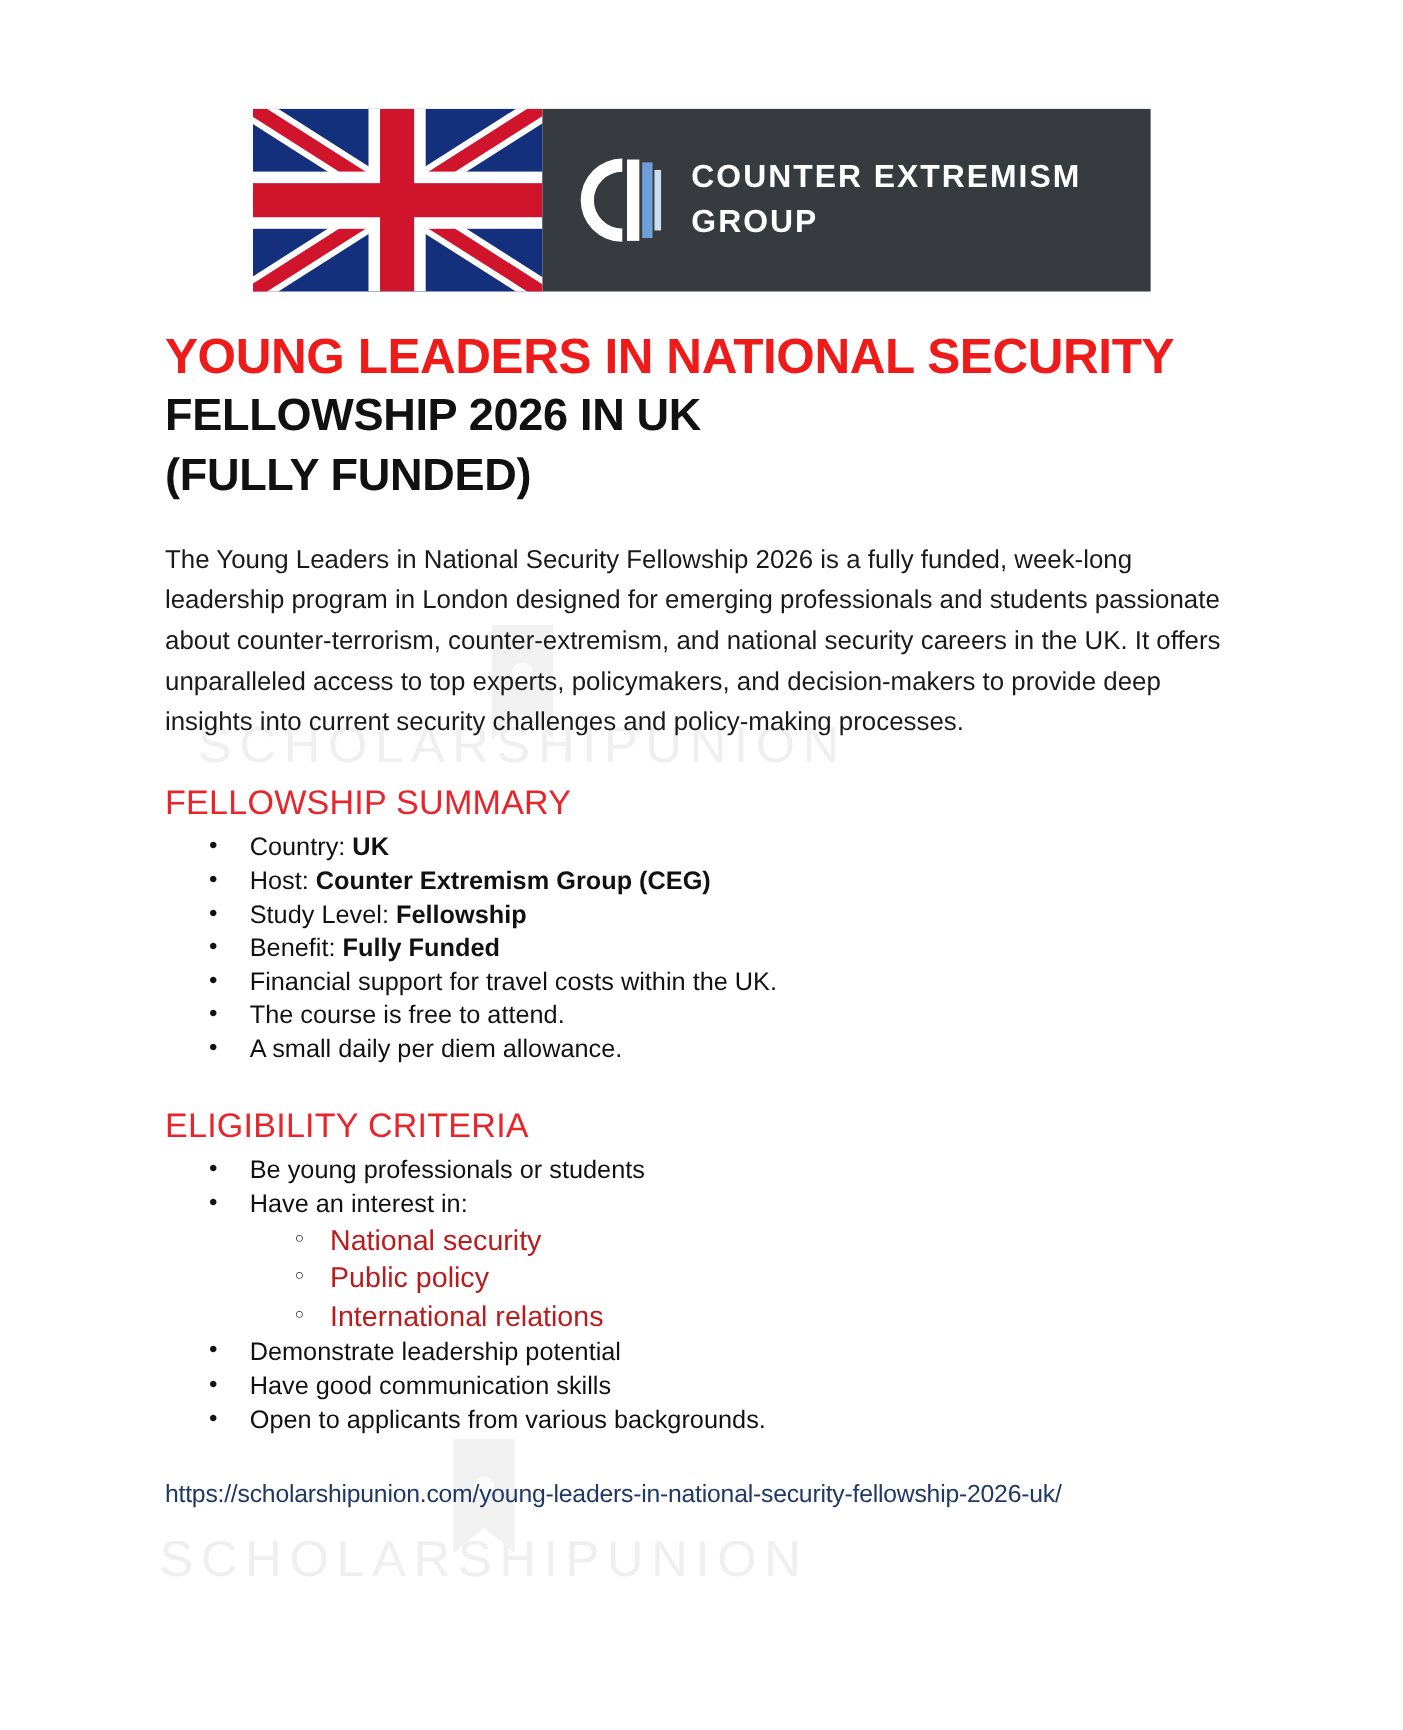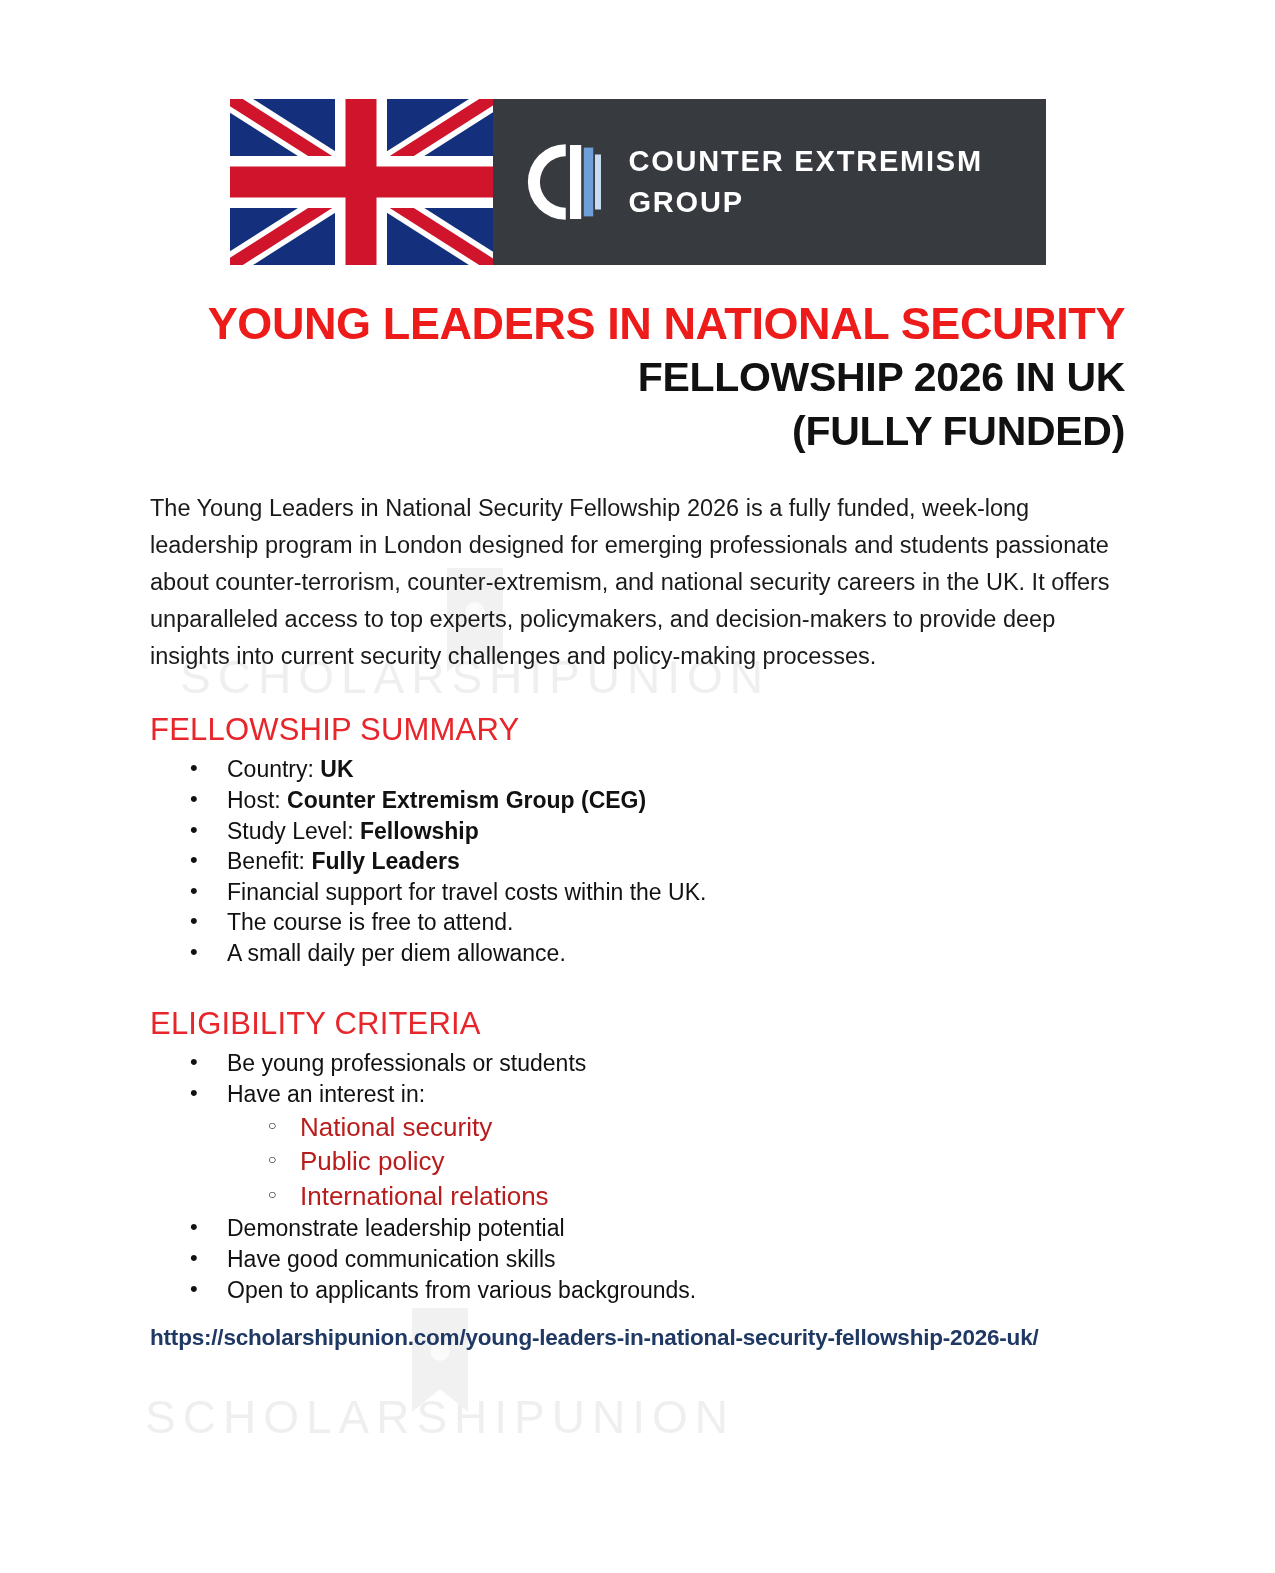--- a/index.html
+++ b/index.html
@@ -120,21 +120,21 @@
     color: #ffffff;
     font-family: "Liberation Sans", sans-serif;
     font-weight: bold;
     font-size: 29px;
     letter-spacing: 1.8px;
     line-height: 1.42;
   }
 
   
   .title-block {
-    text-align: right;
+    text-align: left;
     margin-top: 33px;
   }
   .title-main {
     color: #ee1b1b;
     font-size: 45px;
     font-weight: bold;
     letter-spacing: -0.4px;
     line-height: 1.15;
   }
   .title-sub {
@@ -205,23 +205,23 @@
     position: absolute;
     left: 118px;
     top: 1px;
     font-size: 14px;
     line-height: 2.1;
     color: #111111;
   }
 
   
   .link-line {
-    margin-top: 20px;
+    margin-top: 40px;
     font-size: 22.5px;
-    font-weight: bold;
+    font-weight: normal;
     color: #1f3864;
     letter-spacing: -0.2px;
     word-break: break-all;
   }
 </style>
 </head>
 <body>
 
 <div class="watermark wm-1">
   <div class="wm-top">SCHOLARSHIP</div>
@@ -271,21 +271,21 @@
     <div class="title-sub">(FULLY FUNDED)</div>
   </div>
 
   <p class="intro">The Young Leaders in National Security Fellowship 2026 is a fully funded, week-long leadership program in London designed for emerging professionals and students passionate about counter-terrorism, counter-extremism, and national security careers in the UK. It offers unparalleled access to top experts, policymakers, and decision-makers to provide deep insights into current security challenges and policy-making processes.</p>
 
   <h2 class="sec-head">FELLOWSHIP SUMMARY</h2>
   <ul class="bullets">
     <li><span>Country: </span><b>UK</b></li>
     <li><span>Host: </span><b>Counter Extremism Group (CEG)</b></li>
     <li><span>Study Level: </span><b>Fellowship</b></li>
-    <li><span>Benefit: </span><b>Fully Leaders</b></li>
+    <li><span>Benefit: </span><b>Fully Funded</b></li>
   </ul>
 
   <ul class="bullets">
     <li>Financial support for travel costs within the UK.</li>
     <li>The course is free to attend.</li>
     <li>A small daily per diem allowance.</li>
   </ul>
 
   <h2 class="sec-head">ELIGIBILITY CRITERIA</h2>
   <ul class="bullets">

